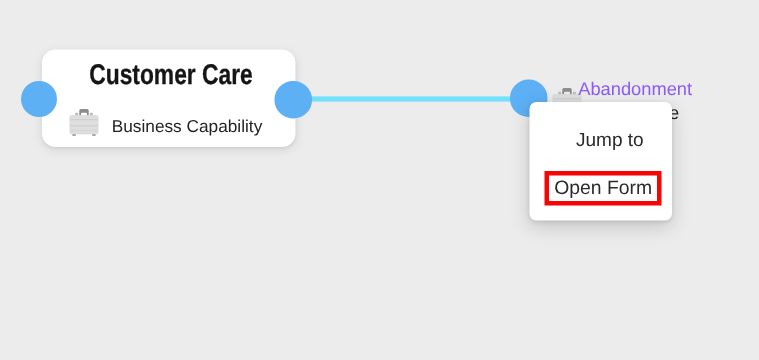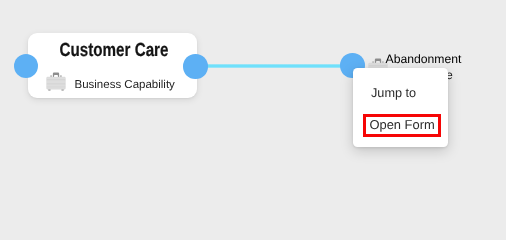--- a/index.html
+++ b/index.html
@@ -36,34 +36,34 @@
                  font-size:11.5px;color:#242424;white-space:nowrap;}
 
   .handle{position:absolute;width:24.5px;height:24.5px;border-radius:50%;
           background:#5db0f4;}
   .handle.left{left:13.8px;top:53.8px;}
   .handle.right{left:183.1px;top:54px;}
   .handle.n2{left:340.3px;top:53.1px;}
 
   
   .n2-label{position:absolute;left:385.5px;top:52px;
-            font-size:12.2px;color:#000000;white-space:nowrap;}
+            font-size:12.2px;color:#8b5cf6;white-space:nowrap;}
   .n2-label2{position:absolute;left:427px;top:68px;
              font-size:12.2px;color:#242424;white-space:nowrap;}
 
   .bcase{position:absolute;display:block;}
   .bcase.one{left:46px;top:71px;}
   .bcase.two{left:367.6px;top:57.2px;}
 
   
   .menu{position:absolute;left:353px;top:68px;width:95px;height:79px;
         background:#fff;border-radius:4.5px;
         box-shadow:0 4px 13px rgba(0,0,0,.17),0 1px 3px rgba(0,0,0,.10);}
   .menu-item{position:absolute;color:#2b2b2b;white-space:nowrap;}
-  .menu-item.jump{left:18px;top:17.5px;font-size:12.7px;text-align:center;}
+  .menu-item.jump{left:31px;top:17.5px;font-size:12.7px;text-align:center;}
   .menu-item.form{left:16.5px;top:49.3px;font-size:12.9px;}
   .hl{position:absolute;left:9.7px;top:46.4px;width:78px;height:23px;
       border:3px solid #f60505;box-sizing:border-box;}
 </style>
 </head>
 <body>
 
 <svg width="0" height="0" style="position:absolute" aria-hidden="true">
   <defs>
     <g id="briefcase">

